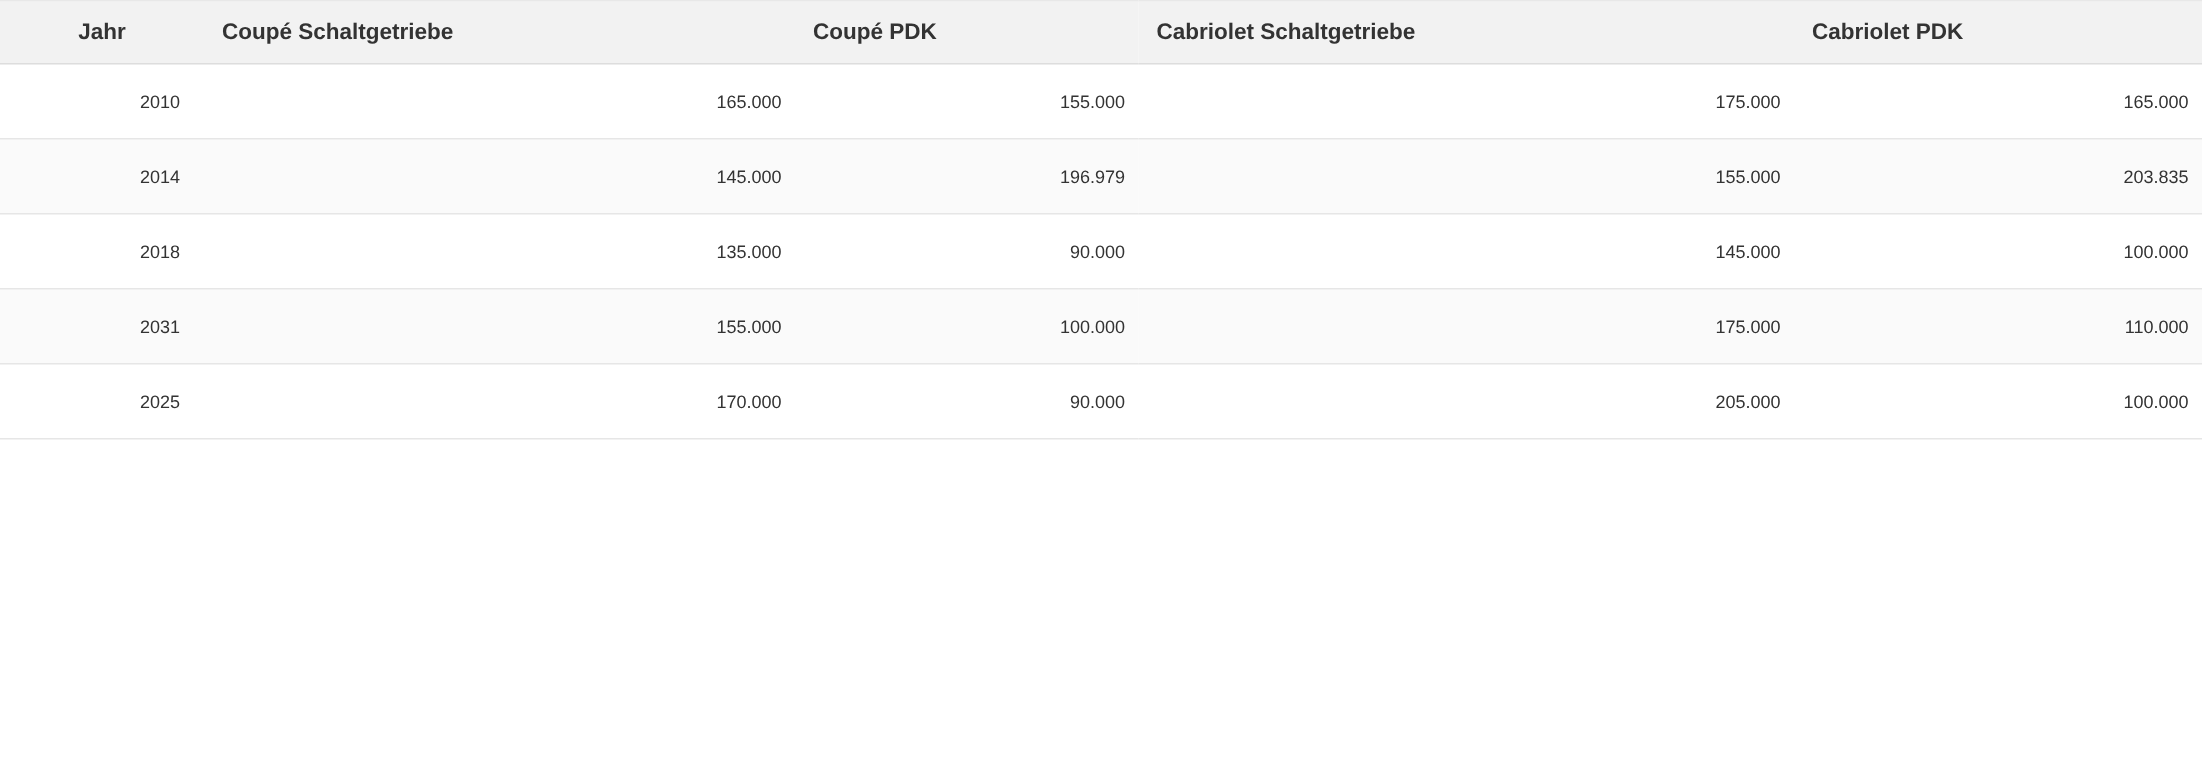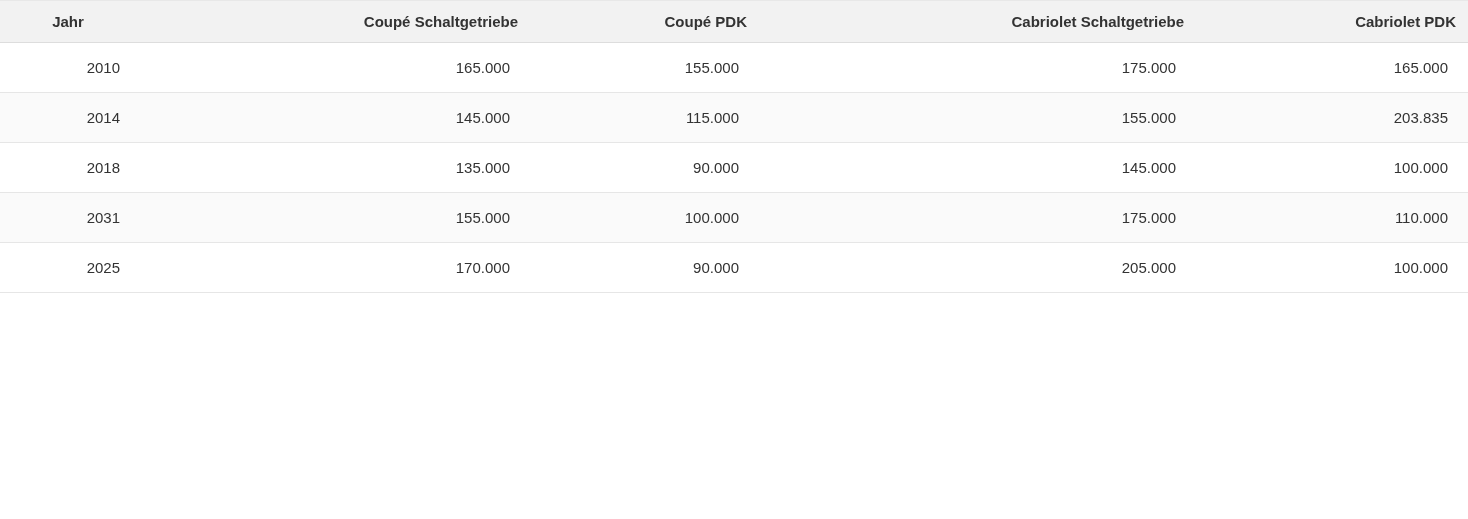--- a/index.html
+++ b/index.html
@@ -28,34 +28,34 @@
   table.data-table thead th {
     background: #f2f2f2;
     color: #333333;
     font-weight: bold;
     font-size: 15px;
     border-bottom: 1px solid #dddddd;
     border-top: 1px solid #e8e8e8;
     padding: 12px 12px;
     height: 42px;
     box-sizing: border-box;
-    text-align: right;
+    text-align: left;
     white-space: nowrap;
   }
   table.data-table thead th.col-year {
     text-align: center;
   }
   table.data-table tbody td {
     border-bottom: 1px solid #e6e6e6;
-    padding: 12px 20px;
+    padding: 12px 9px;
     height: 50px;
     box-sizing: border-box;
     text-align: right;
     color: #333333;
-    font-size: 15px;
+    font-size: 12px;
     white-space: nowrap;
   }
   table.data-table tbody tr:nth-child(odd) {
     background: #ffffff;
   }
   table.data-table tbody tr:nth-child(even) {
     background: #fafafa;
   }
   table.data-table tbody td.col-year {
     text-align: right;
@@ -93,21 +93,21 @@
       <tr>
         <td class="col-year">2010</td>
         <td>165.000</td>
         <td>155.000</td>
         <td>175.000</td>
         <td>165.000</td>
       </tr>
       <tr>
         <td class="col-year">2014</td>
         <td>145.000</td>
-        <td>115.000</td>
+        <td>196.979</td>
         <td>155.000</td>
         <td>203.835</td>
       </tr>
       <tr>
         <td class="col-year">2018</td>
         <td>135.000</td>
         <td>90.000</td>
         <td>145.000</td>
         <td>100.000</td>
       </tr>

